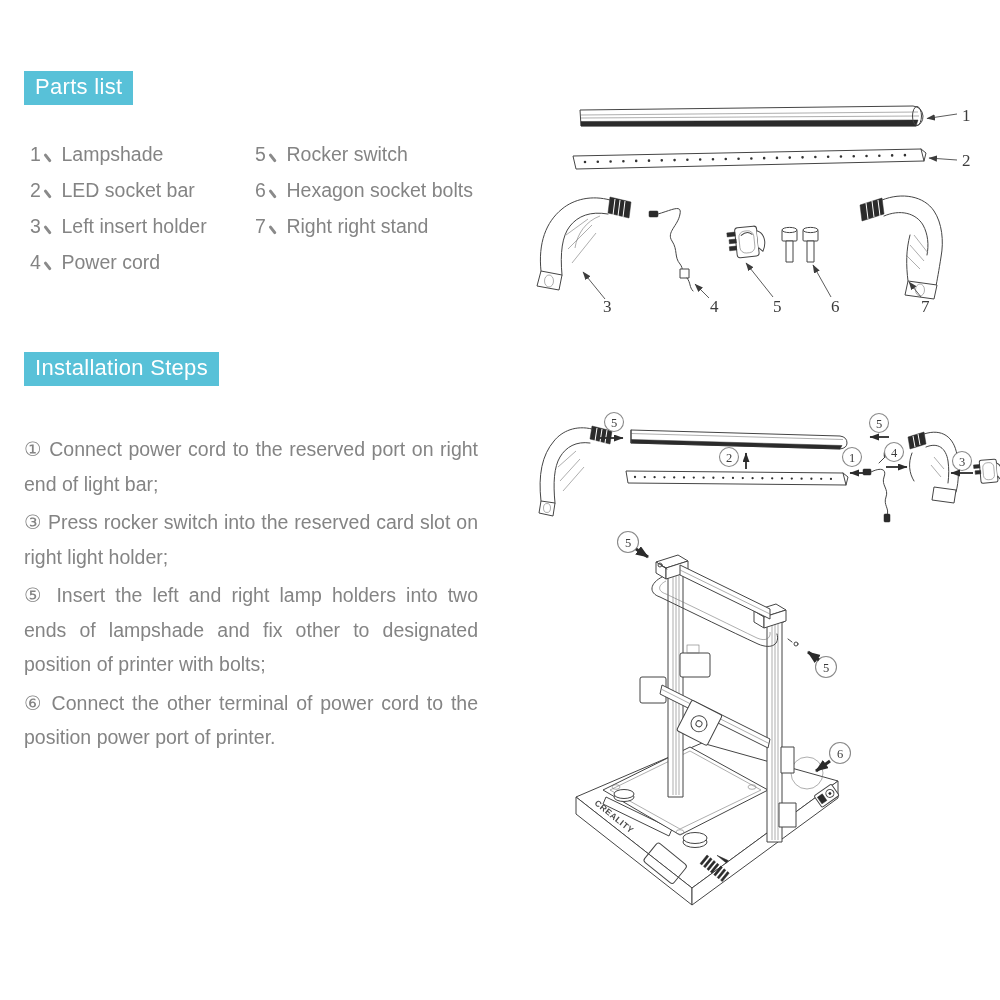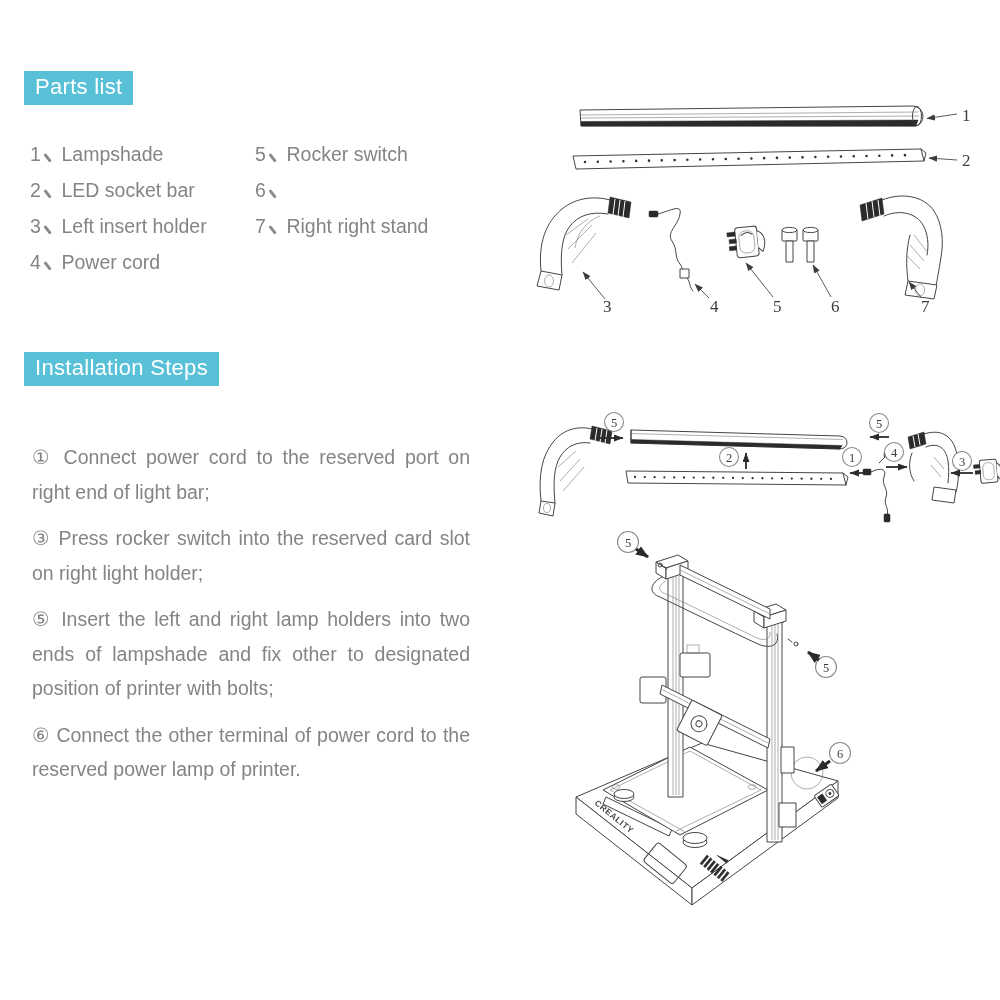--- a/index.html
+++ b/index.html
@@ -7,21 +7,21 @@
   .page{position:absolute;left:0;top:0;width:1000px;height:1000px;background:#fff;overflow:hidden;padding-left:20px;}
   .badge{position:absolute;background:#58c1d8;color:#fff;font-size:22px;line-height:1;padding:5px 11px 7px 11px;letter-spacing:.3px;}
   #parts-badge{left:24px;top:71px;}
   #steps-badge{left:24px;top:352px;}
   .plist{position:absolute;top:136px;color:#848484;font-size:19.5px;}
   #plist-col1{left:30px;}
   #plist-col2{left:255px;}
   .prow{height:36px;display:flex;align-items:center;white-space:nowrap;}
   .cjk-comma{display:inline-block;width:2.6px;height:9.5px;background:#8a8a8a;border-radius:2px;transform:rotate(-38deg);margin:8px 13px 0 5px;}
   .steps{position:absolute;left:20px;top:428px;width:462px;color:#848484;font-size:19.5px;line-height:34.5px;text-align:justify;}
-  .steps p{margin:12px;}
+  .steps p{margin:4px;}
   svg.diagram{position:absolute;}
   #parts-svg{left:530px;top:85px;}
   #install-svg{left:530px;top:395px;}
   .ln{stroke:#454545;fill:none;stroke-width:1;stroke-linejoin:round;stroke-linecap:round;}
   .lnf{stroke:#454545;fill:#ffffff;stroke-width:1;stroke-linejoin:round;}
   .thin{stroke:#777;fill:none;stroke-width:.6;}
   .dk{fill:#2b2b2b;stroke:#2b2b2b;stroke-width:.5;}
   .wstripe{stroke:#fff;stroke-width:1;fill:none;}
   .dots{stroke:#333;fill:none;stroke-linecap:round;}
   .leader{stroke:#4a4a4a;stroke-width:.9;fill:none;}
@@ -65,20 +65,21 @@
   </div>
   <div class="plist" id="plist-col2">
     <div class="prow">
         <span>5</span>
         <span class="cjk-comma"></span>
         <span>Rocker switch</span>
       </div>
     <div class="prow">
         <span>6</span>
         <span class="cjk-comma"></span>
+        <span>Hexagon socket bolts</span>
       </div>
     <div class="prow">
         <span>7</span>
         <span class="cjk-comma"></span>
         <span>Right right stand</span>
       </div>
   </div>
 
   <svg id="parts-svg" class="diagram" width="470" height="245" viewBox="0 0 470 245">
     <defs>
@@ -171,21 +172,21 @@
   </svg>
 
   <div class="badge" id="steps-badge">
     <span>Installation Steps</span>
   </div>
 
   <div class="steps">
     <p>① Connect power cord to the reserved port on right end of light bar;</p>
     <p>③ Press rocker switch into the reserved card slot on right light holder;</p>
     <p>⑤ Insert the left and right lamp holders into two ends of lampshade and fix other to designated position of printer with bolts;</p>
-    <p>⑥ Connect the other terminal of power cord to the reserved power lamp of printer.</p>
+    <p>⑥ Connect the other terminal of power cord to the position power port of printer.</p>
   </div>
 
   <svg id="install-svg" class="diagram" width="470" height="530" viewBox="0 0 470 530">
     <defs>
       <marker id="mah" markerUnits="userSpaceOnUse" markerWidth="10" markerHeight="8" refX="9" refY="3.5" orient="auto">
           <path d="M0,0 L9.5,3.5 L0,7 Z" fill="#2b2b2b"></path>
         </marker>
       <marker id="ahb" markerUnits="userSpaceOnUse" markerWidth="14" markerHeight="11" refX="12" refY="5" orient="auto">
           <path d="M0,0 L13,5 L0,10 Z" fill="#2b2b2b"></path>
         </marker>

